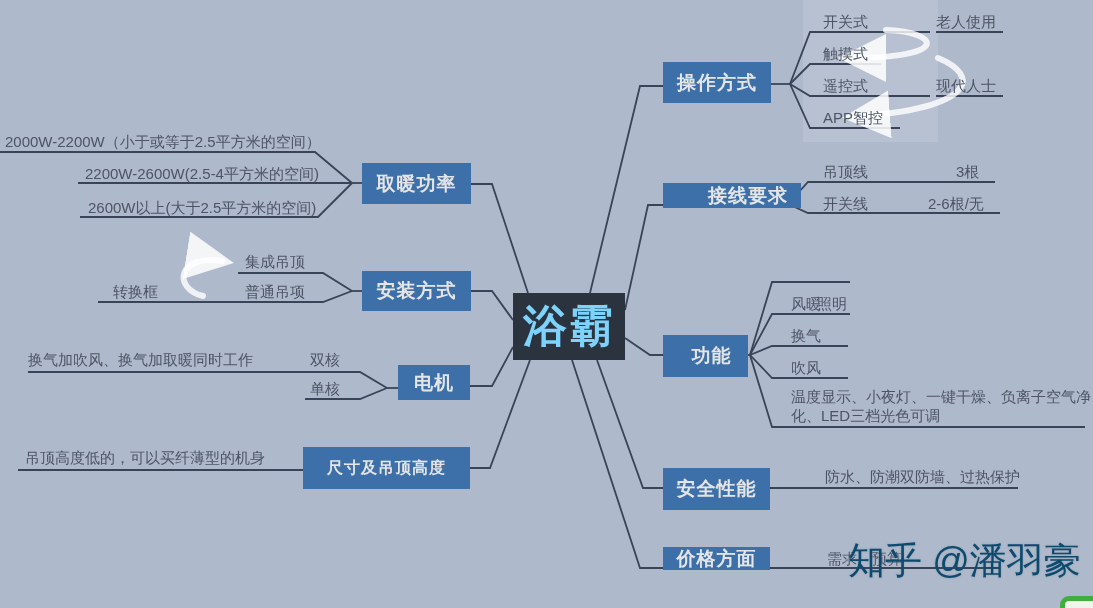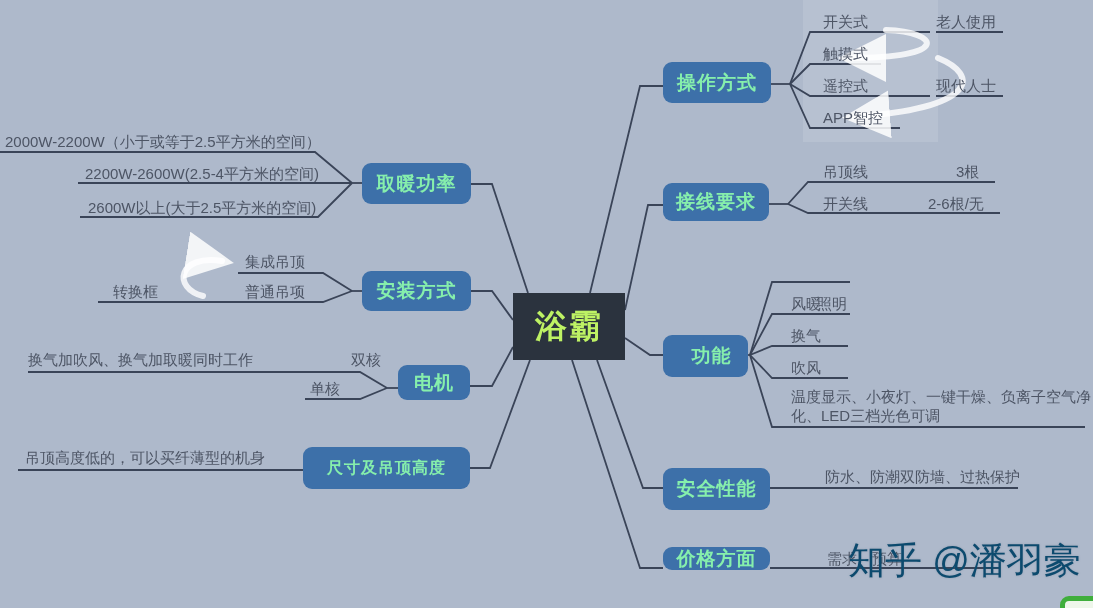--- a/index.html
+++ b/index.html
@@ -15,33 +15,32 @@
     position:absolute;
     font-size:15px;
     color:#4d5565;
     white-space:nowrap;
     line-height:19px;
   }
   .leaf.wrap{white-space:normal;width:302px;}
   .node{
     position:absolute;
     background:#3d70a9;
-    color:#86efac;
+    color:#e5e5e5;
     font-weight:bold;
     font-size:19px;
     display:flex;align-items:center;justify-content:center;
     letter-spacing:1px;
-    border-radius:9px;
   }
   .center-node{
     position:absolute;
     background:#2b333e;
-    color:#bef264;
+    color:#7dd3fc;
     font-weight:bold;
-    font-size:32px;
+    font-size:44px;
     display:flex;align-items:center;justify-content:center;
     letter-spacing:2px;
   }
   .watermark{
     position:absolute;
     left:848px;top:536px;
     font-size:37px;
     color:#0c4a6e;
     white-space:nowrap;
     text-shadow:0 0 2px rgba(90,100,120,0.35);
@@ -127,35 +126,35 @@
   </svg>
 
   <div class="center-node" style="left:513px;top:293px;width:112px;height:67px;">浴霸</div>
 
   <div class="node" style="left:362px;top:163px;width:109px;height:41px;">取暖功率</div>
   <div class="node" style="left:362px;top:271px;width:109px;height:40px;">安装方式</div>
   <div class="node" style="left:398px;top:365px;width:72px;height:35px;">电机</div>
   <div class="node" style="left:303px;top:447px;width:167px;height:42px;font-size:16px;">尺寸及吊顶高度</div>
 
   <div class="node" style="left:663px;top:62px;width:108px;height:41px;">操作方式</div>
-  <div class="node" style="left:663px;top:183px;width:106px;height:38px;">接线要求</div>
+  <div class="node" style="left:663px;top:183px;width:106px;height:25px;padding-left:32px;">接线要求</div>
   <div class="node" style="left:663px;top:335px;width:73px;height:42px;padding-left:12px;">功能</div>
   <div class="node" style="left:663px;top:468px;width:107px;height:42px;">安全性能</div>
   <div class="node" style="left:663px;top:547px;width:107px;height:23px;">价格方面</div>
 
   <div class="leaf" style="left:5px;top:132px;">2000W-2200W（小于或等于2.5平方米的空间）</div>
   <div class="leaf" style="left:85px;top:164px;">2200W-2600W(2.5-4平方米的空间)</div>
   <div class="leaf" style="left:88px;top:198px;">2600W以上(大于2.5平方米的空间)</div>
 
   <div class="leaf" style="left:245px;top:252px;">集成吊顶</div>
   <div class="leaf" style="left:245px;top:282px;">普通吊项</div>
   <div class="leaf" style="left:113px;top:282px;">转换框</div>
 
   <div class="leaf" style="left:28px;top:350px;">换气加吹风、换气加取暖同时工作</div>
-  <div class="leaf" style="left:310px;top:350px;margin-left:41px;">双核</div>
+  <div class="leaf" style="left:310px;top:350px;">双核</div>
   <div class="leaf" style="left:310px;top:379px;">单核</div>
 
   <div class="leaf" style="left:25px;top:448px;">吊顶高度低的，可以买纤薄型的机身</div>
 
   <div class="leaf" style="left:823px;top:12px;">开关式</div>
   <div class="leaf" style="left:936px;top:12px;">老人使用</div>
   <div class="leaf" style="left:823px;top:44px;">触摸式</div>
   <div class="leaf" style="left:823px;top:76px;">遥控式</div>
   <div class="leaf" style="left:936px;top:76px;">现代人士</div>
   <div class="leaf" style="left:823px;top:108px;">APP智控</div>

